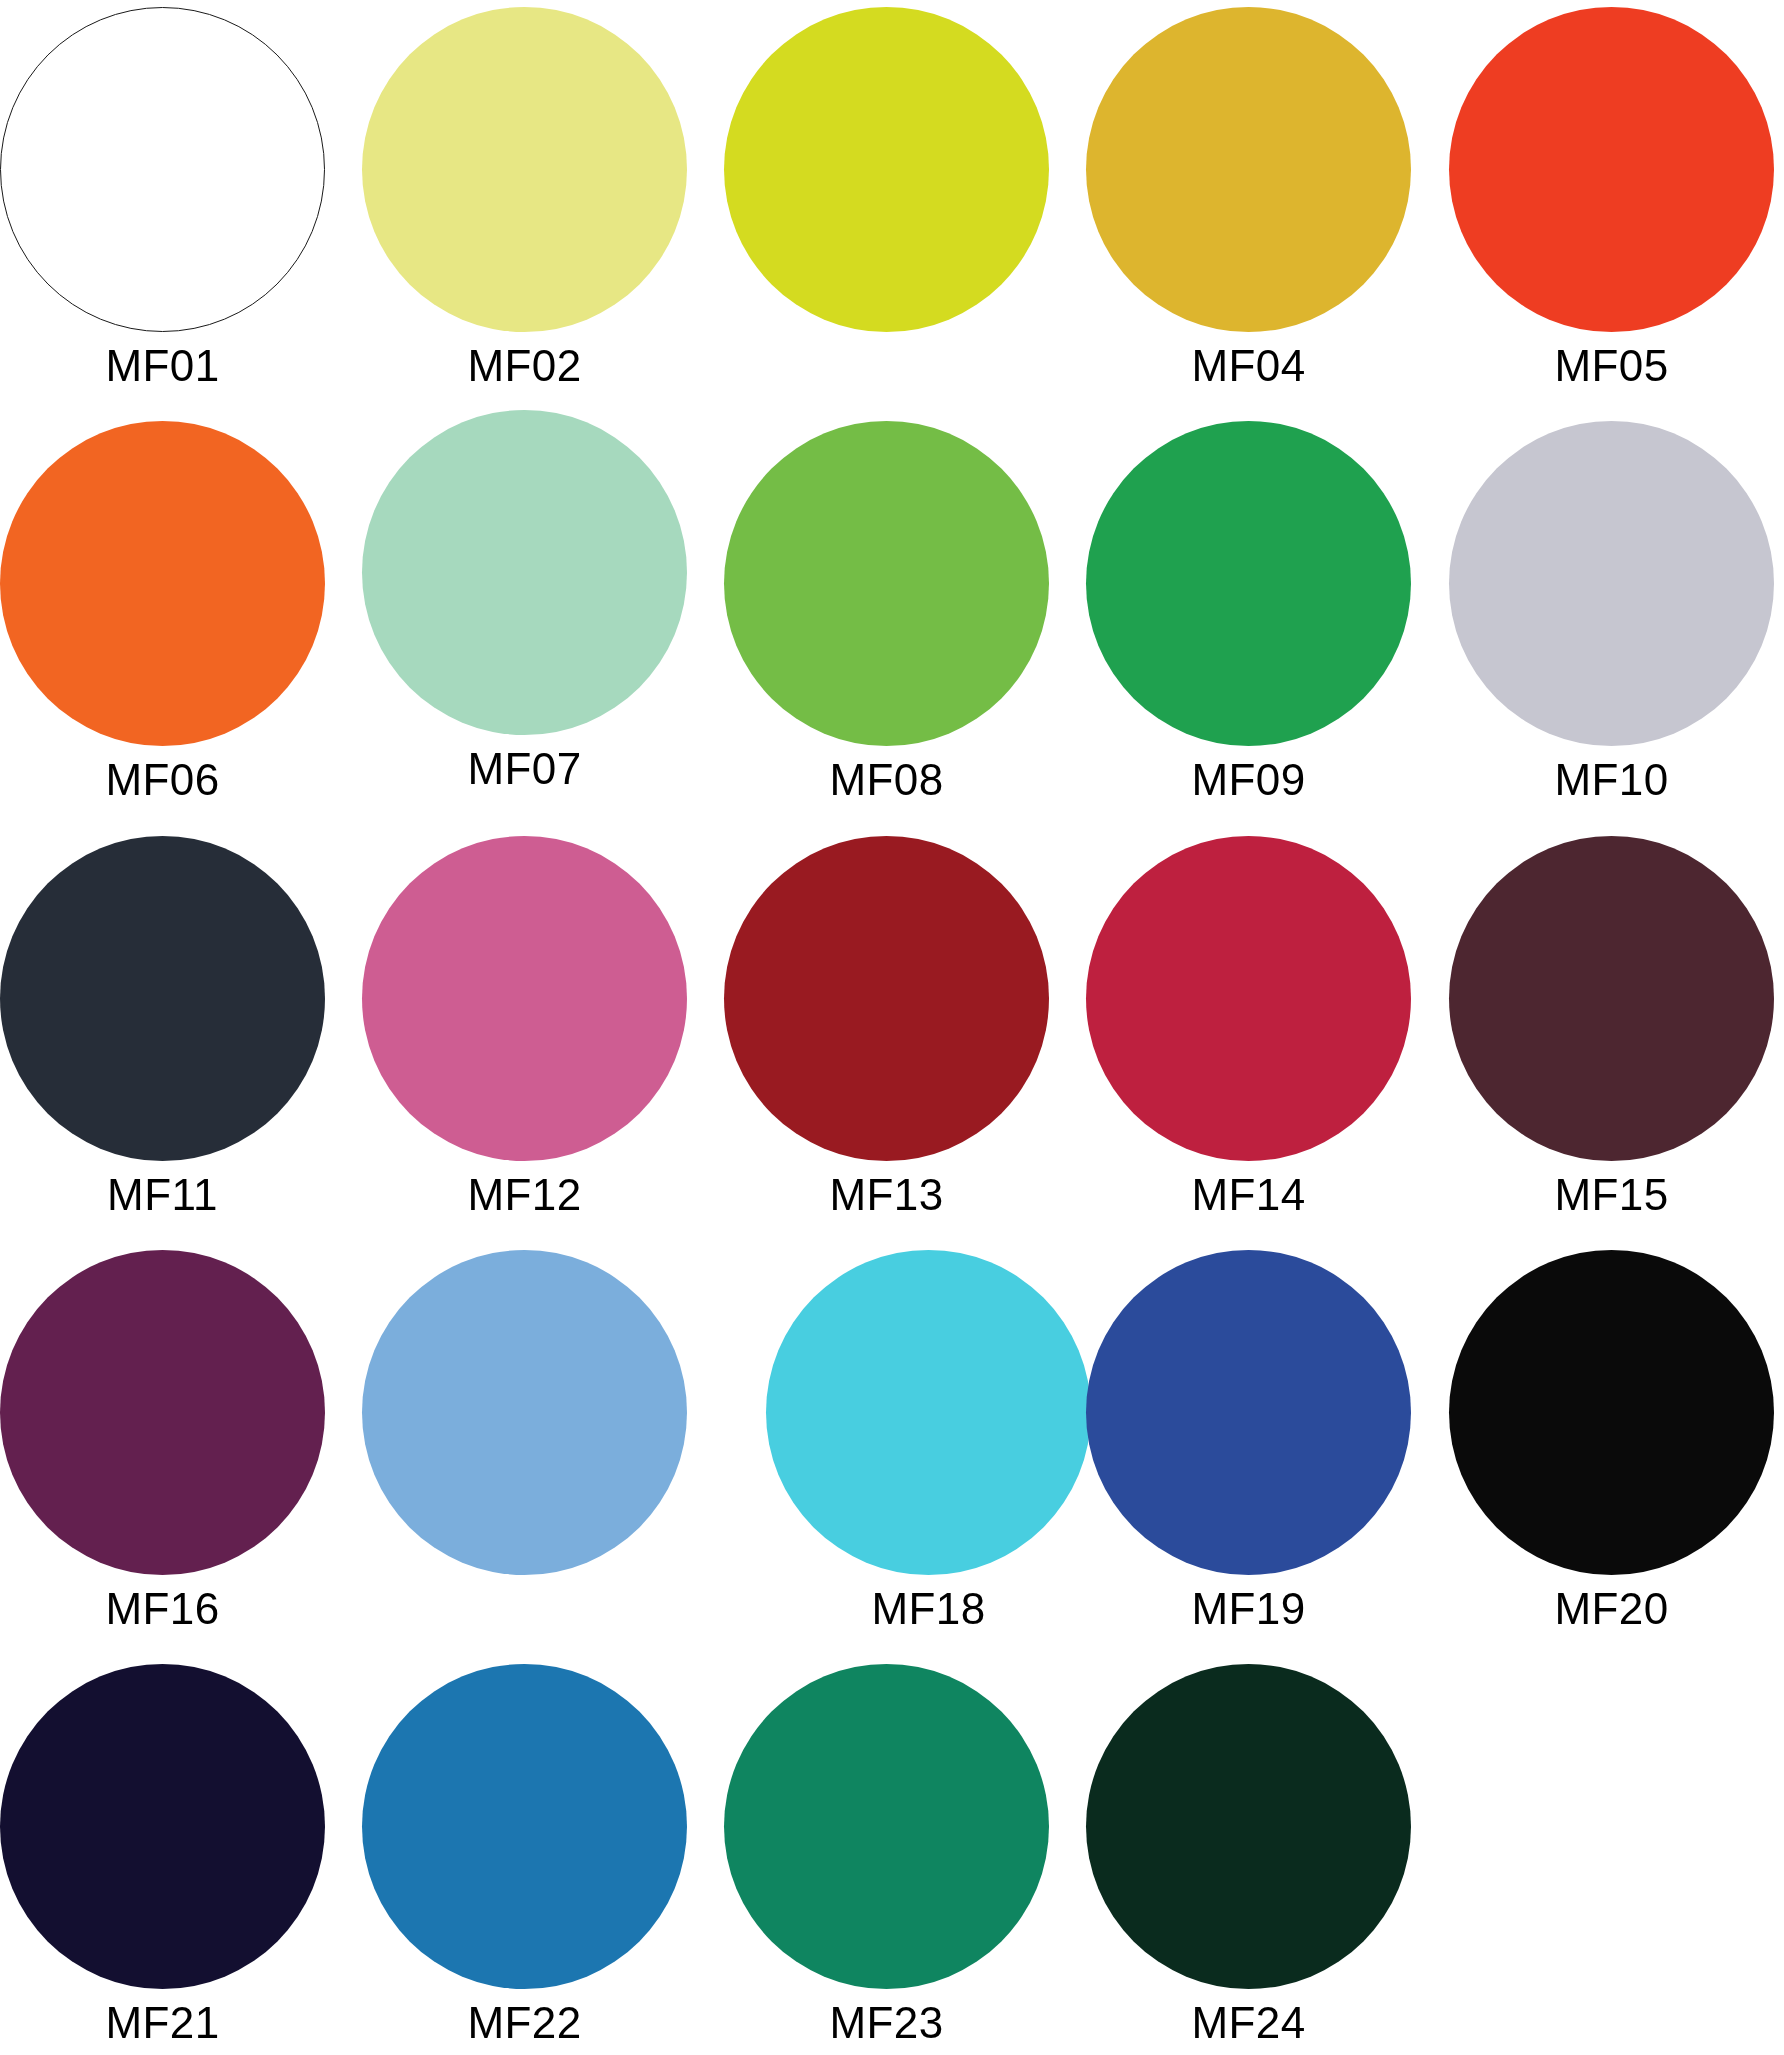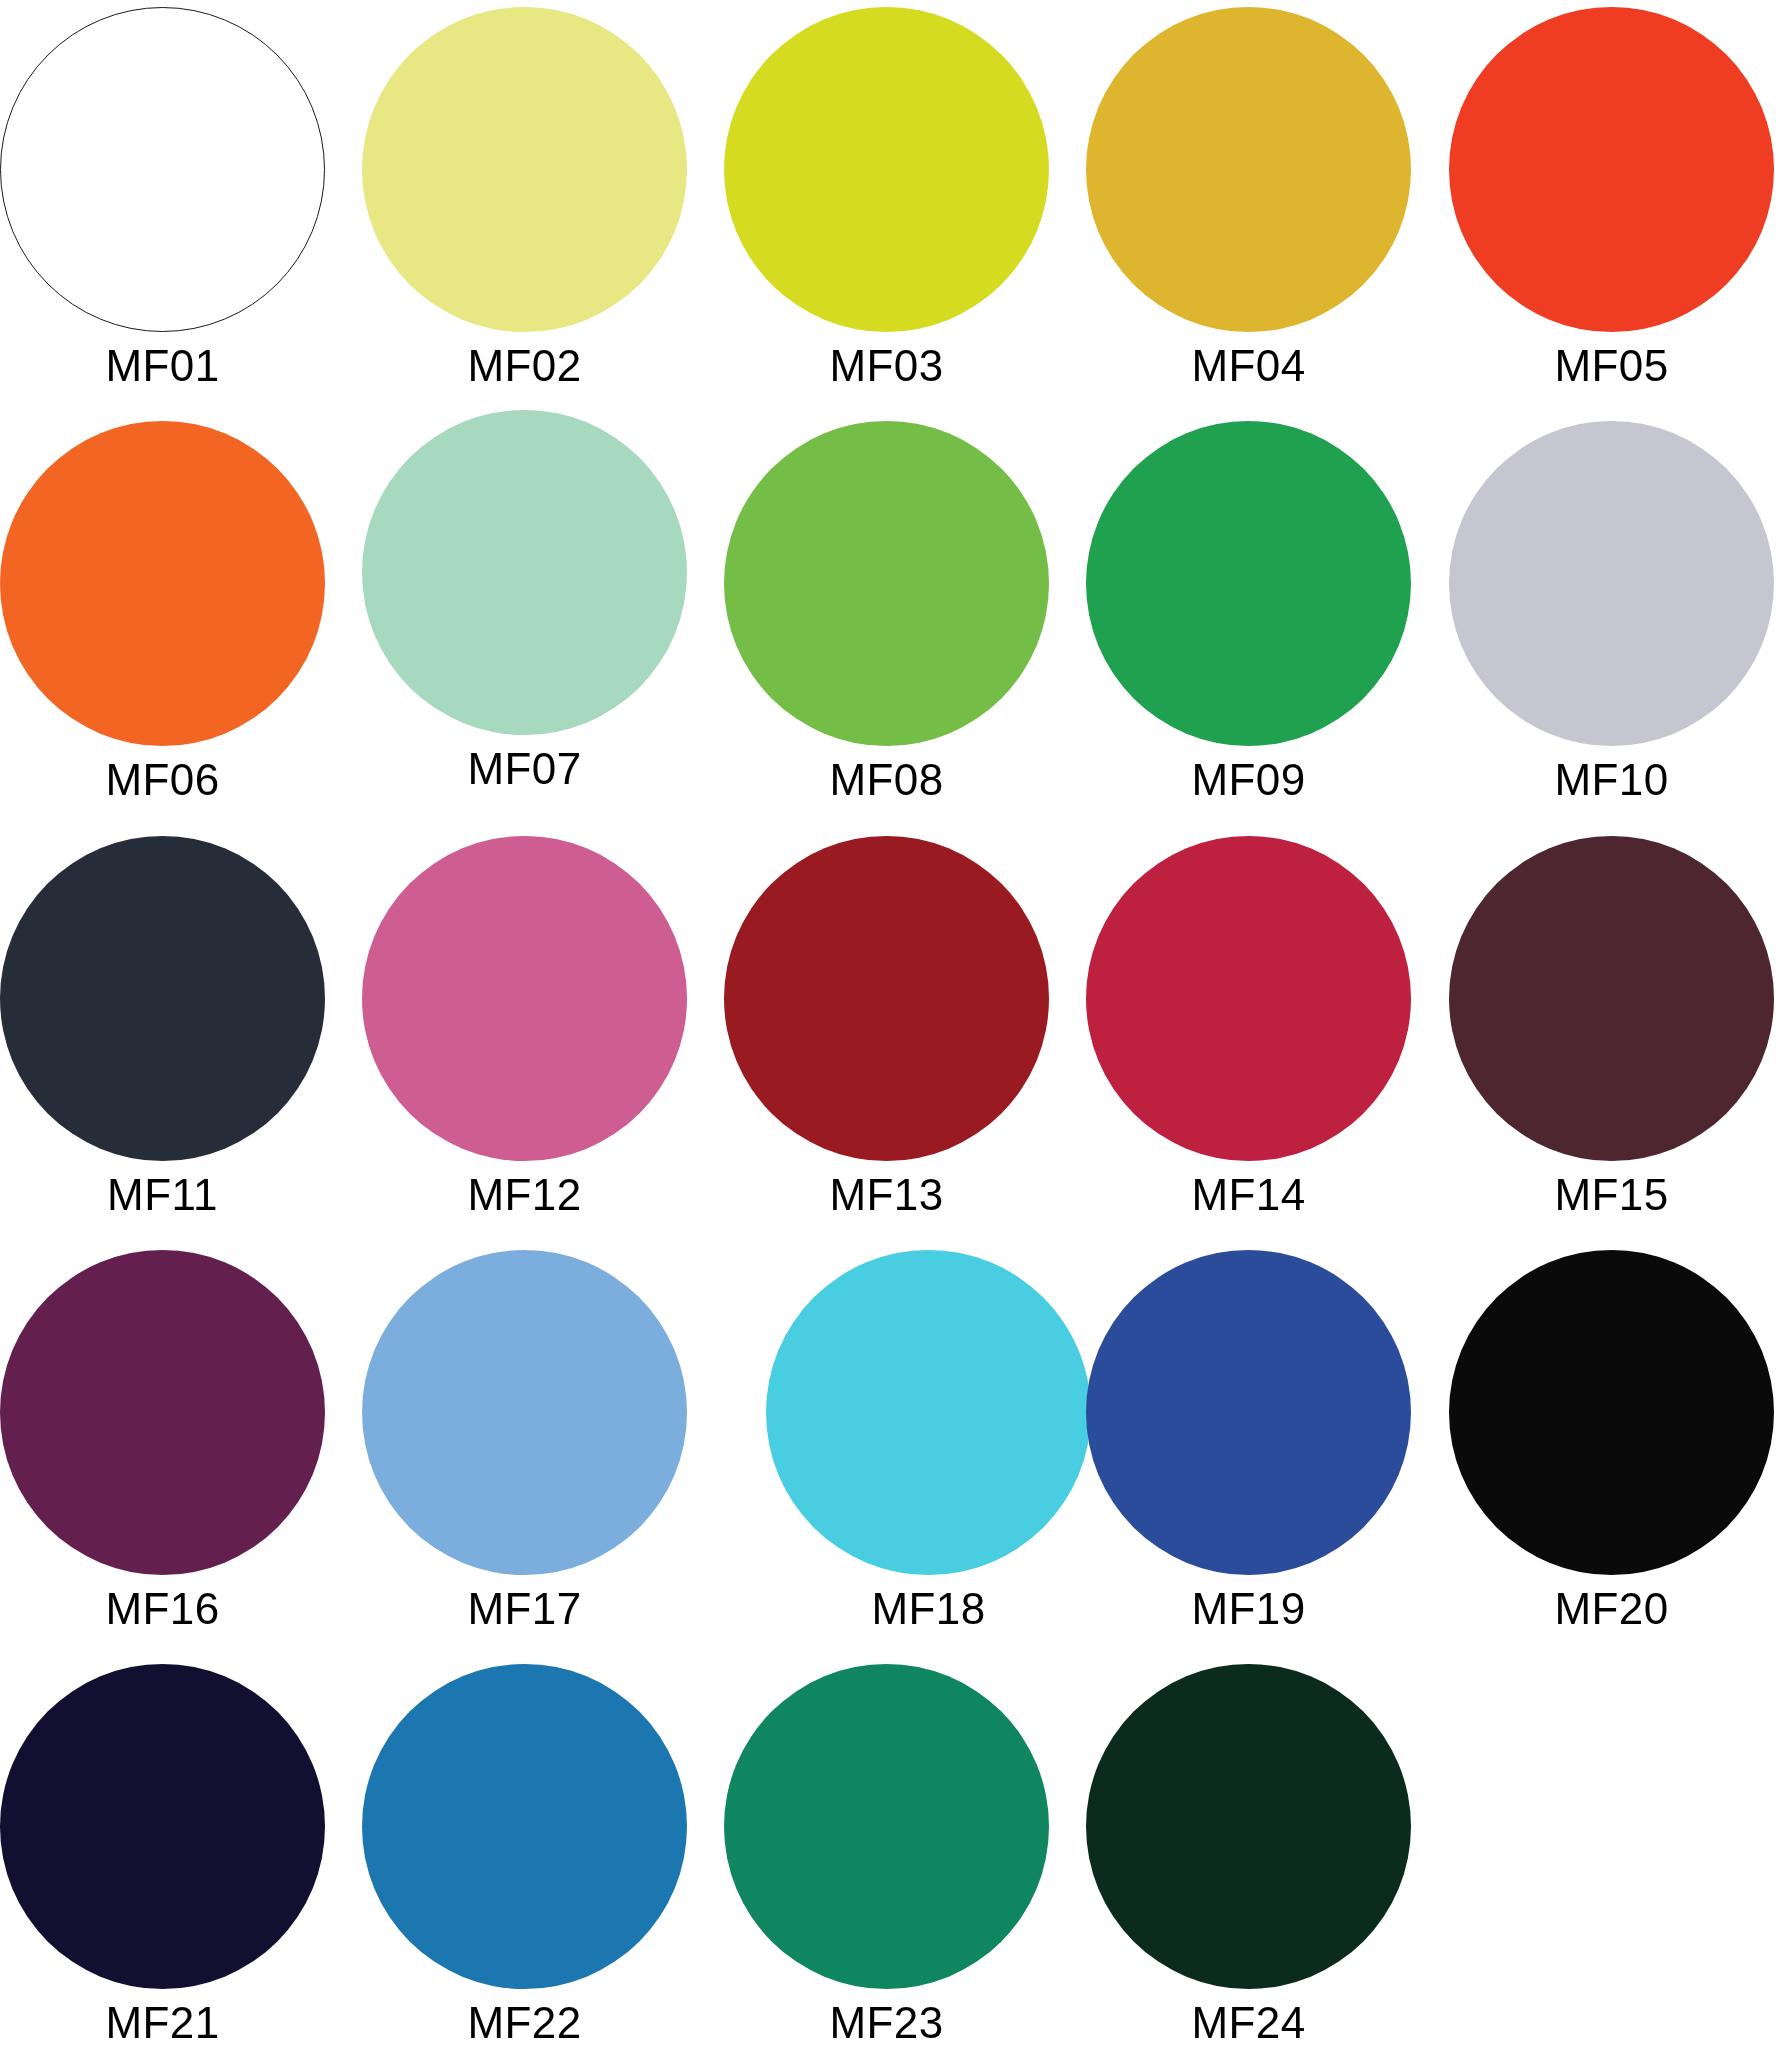--- a/index.html
+++ b/index.html
@@ -63,21 +63,20 @@
     <div class="swatch-cell" style="left: 0px; top: 7.1px;">
       <div class="swatch-circle outlined" style="background: rgb(255, 255, 255);"></div>
       <div class="swatch-label">MF01</div>
     </div>
     <div class="swatch-cell" style="left: 362px; top: 7.1px;">
       <div class="swatch-circle" style="background: rgb(231, 231, 132);"></div>
       <div class="swatch-label">MF02</div>
     </div>
     <div class="swatch-cell" style="left: 724px; top: 7.1px;">
       <div class="swatch-circle" style="background: rgb(212, 219, 32);"></div>
-      <div class="swatch-label">MF03</div>
     </div>
     <div class="swatch-cell" style="left: 1086px; top: 7.1px;">
       <div class="swatch-circle" style="background: rgb(221, 181, 46);"></div>
       <div class="swatch-label">MF04</div>
     </div>
     <div class="swatch-cell" style="left: 1449px; top: 7.1px;">
       <div class="swatch-circle" style="background: rgb(238, 61, 34);"></div>
       <div class="swatch-label">MF05</div>
     </div>
     <div class="swatch-cell" style="left: 0px; top: 421px; padding-left: 48px;">
@@ -119,21 +118,20 @@
     <div class="swatch-cell" style="left: 1449px; top: 836px;">
       <div class="swatch-circle" style="background: rgb(77, 38, 48);"></div>
       <div class="swatch-label">MF15</div>
     </div>
     <div class="swatch-cell" style="left: 0px; top: 1250px;">
       <div class="swatch-circle" style="background: rgb(99, 32, 79);"></div>
       <div class="swatch-label">MF16</div>
     </div>
     <div class="swatch-cell" style="left: 362px; top: 1250px;">
       <div class="swatch-circle" style="background: rgb(123, 174, 220);"></div>
-      <div class="swatch-label">MF17</div>
     </div>
     <div class="swatch-cell" style="left: 766px; top: 1250px;">
       <div class="swatch-circle" style="background: rgb(72, 206, 224);"></div>
       <div class="swatch-label">MF18</div>
     </div>
     <div class="swatch-cell" style="left: 1086px; top: 1250px;">
       <div class="swatch-circle" style="background: rgb(43, 75, 155);"></div>
       <div class="swatch-label">MF19</div>
     </div>
     <div class="swatch-cell" style="left: 1449px; top: 1250px;">

